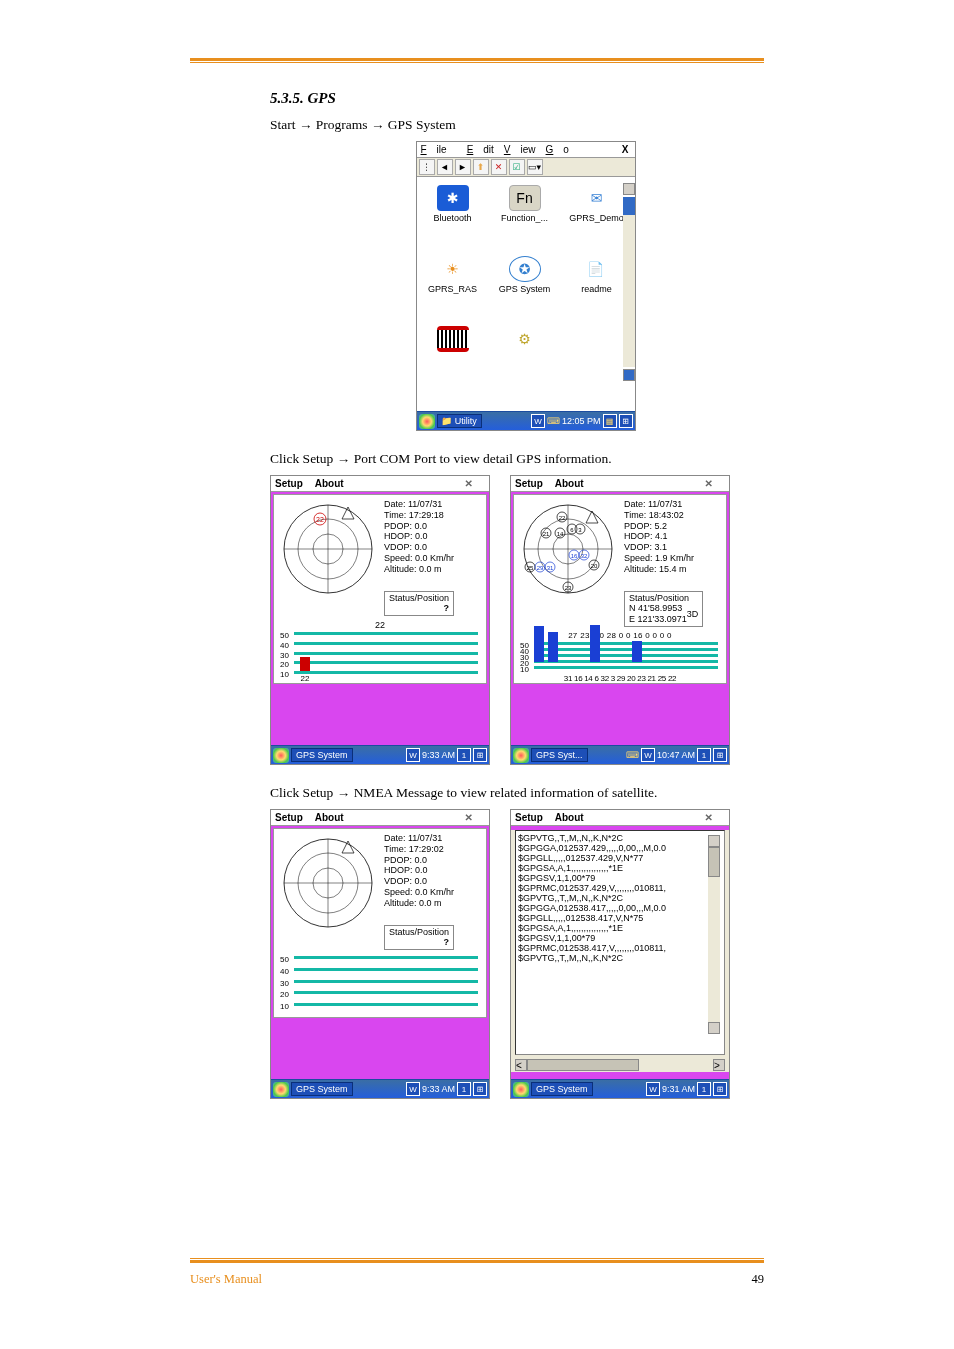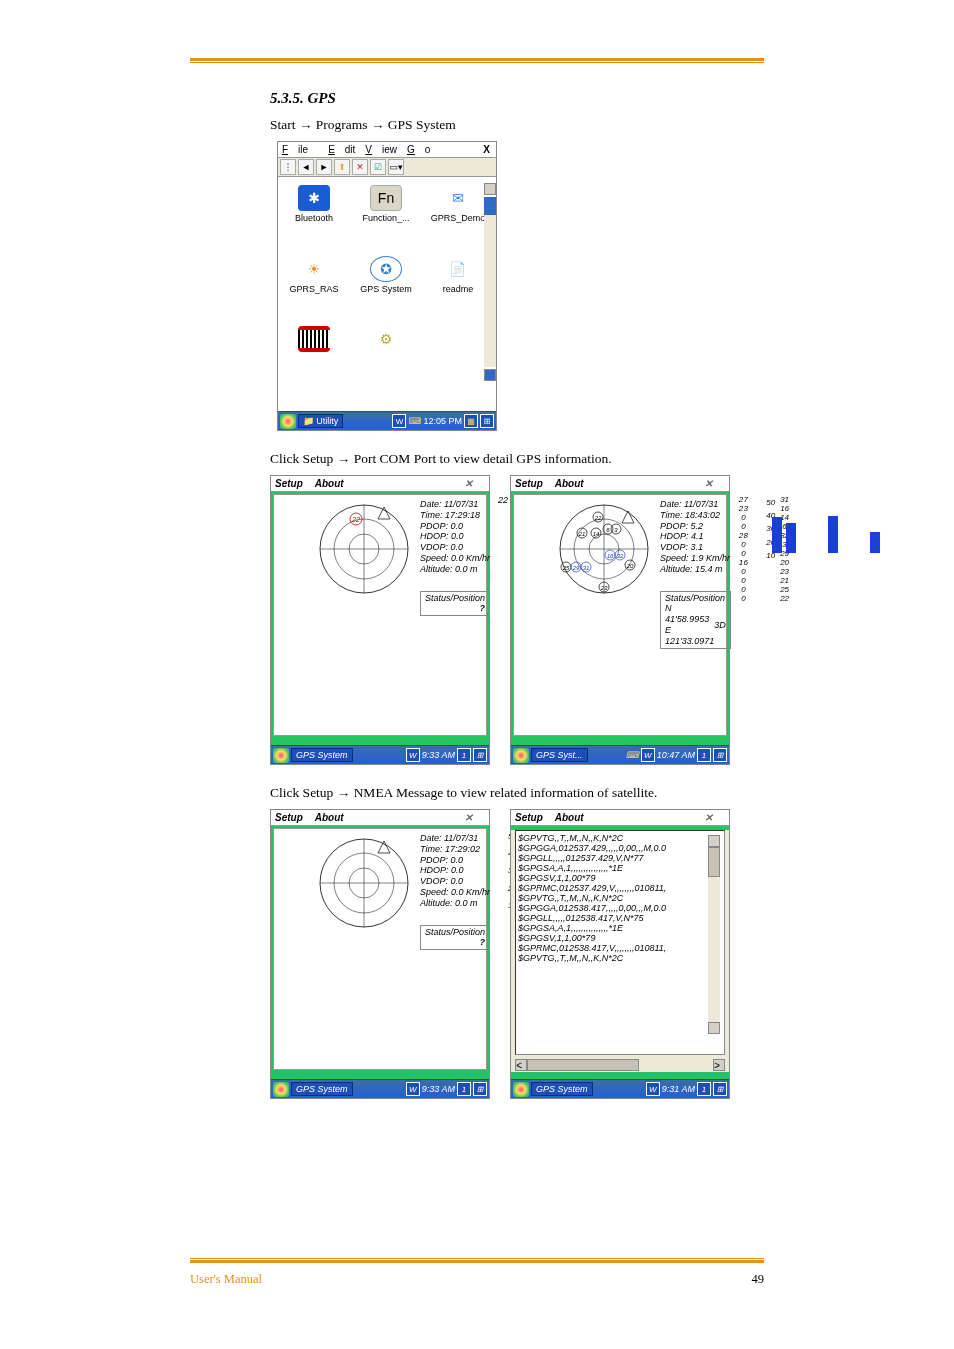--- a/index.html
+++ b/index.html
@@ -148,60 +148,58 @@
     display:flex;
     align-items:center;
     gap:2px;
   }
   .tray .box { width:14px; height:14px; border:1px solid #fff; background:#1d4fb7; display:flex; align-items:center; justify-content:center; font-size:8px;}
 
   
   .gps-win {
     width: 220px;
     height: 290px;
-    background: #22c55e;
-    font-style: italic;
+    background: #d946ef;
   }
   .gps-menu {
     display:flex;
     background:#fff;
     border-bottom:1px solid #999;
     padding:2px 4px;
   }
   .gps-menu span { margin-right:12px; font-weight:bold; }
   .gps-menu .xbtn { margin-left:auto; color:#666; }
   .gps-main-white {
     background:#fff;
     margin:2px;
     border:1px solid #999;
-    height: 242px;
+    height: 190px;
     display:flex;
-    flex-direction:row;
+    flex-direction:column;
     position:relative;
     font-size:9px;
-    padding-left:36px;
   }
   .radar-row {
     display:flex;
     padding:4px;
     gap:6px;
   }
   .radar-svg { width:100px; height:100px; flex-shrink:0;}
   .stats { font-size:9px; line-height:1.2; }
   .status-frame {
     border:1px solid #888; padding:1px 4px; margin-top:16px;
     font-size:9px;
   }
   .sat-id-row { text-align:center; font-size:9px; padding:0 4px;}
   .bar-chart {
     flex:1;
     position:relative;
     margin:2px 8px 2px 16px;
   }
-  .bar-chart .gridline { position:absolute; left:12px; right:0; border-top:5px solid #14b8a6; }
+  .bar-chart .gridline { position:absolute; left:4px; right:0; border-top:3px solid #14b8a6; }
   .bar-chart .ylabel { position:absolute; left:-14px; font-size:8px; transform:translateY(-50%);}
   .bar-chart .bar { position:absolute; bottom:10px; width:10px;}
   .bar-chart .xlabel { position:absolute; bottom:-2px; font-size:8px; transform:translateX(-50%);}
 
   .nmea-box {
     background:#fff;
     border:1px inset #888;
     margin:4px;
     height:225px;
     padding:2px;
@@ -253,21 +251,21 @@
   <div class="section-heading">5.3.5.    GPS</div>
 
   <p class="step-text">
     <span>Start</span>
     <span class="arrow">→</span>
     <span>Programs</span>
     <span class="arrow">→</span>
     <span>GPS System</span>
   </p>
 
-  <div class="screenshot-row" style="justify-content:flex-start;padding-left:7px;">
+  <div class="screenshot-row" style="justify-content:center;padding-left:7px;">
     <div class="screenshot filebrowser">
       <div class="menu-bar">
         <span><span class="underline">F</span><span>ile</span></span>
         <span><span class="underline">E</span>dit</span>
         <span><span class="underline">V</span>iew</span>
         <span><span class="underline">G</span>o</span>
         <span class="close-x">X</span>
       </div>
       <div class="toolbar">
         <div class="tb-btn">⋮</div>

